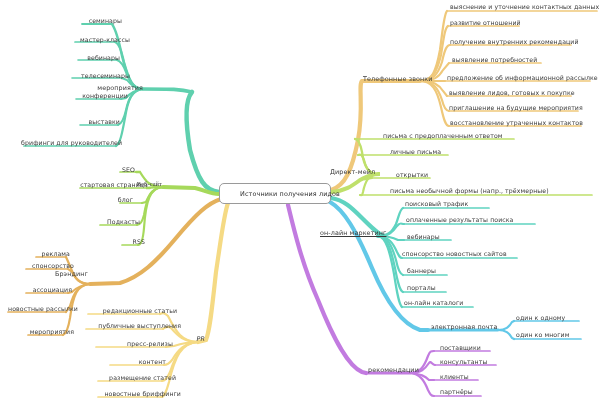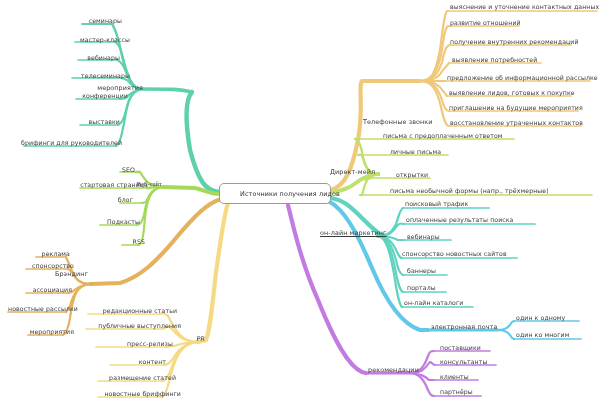--- a/index.html
+++ b/index.html
@@ -206,21 +206,21 @@
       <div class="node-label left" style="left: 72px; top: 290px; color: rgb(58, 58, 58);">ассоциация</div>
       <div class="node-label left" style="left: 78px; top: 309px; color: rgb(58, 58, 58);">новостные рассылки</div>
       <div class="node-label left" style="left: 74px; top: 332px; color: rgb(58, 58, 58);">мероприятия</div>
       <div class="node-label main left" style="left: 205px; top: 339px; color: rgb(58, 58, 58); font-style: italic;">PR</div>
       <div class="node-label left" style="left: 177px; top: 311px; color: rgb(58, 58, 58);">редакционные статьи</div>
       <div class="node-label left" style="left: 181px; top: 326px; color: rgb(58, 58, 58);">публичные выступления</div>
       <div class="node-label left" style="left: 173px; top: 344px; color: rgb(58, 58, 58);">пресс-релизы</div>
       <div class="node-label left" style="left: 166px; top: 362px; color: rgb(58, 58, 58);">контент</div>
       <div class="node-label left" style="left: 176px; top: 378px; color: rgb(58, 58, 58);">размещение статей</div>
       <div class="node-label left" style="left: 181px; top: 394px; color: rgb(58, 58, 58);">новостные бриффинги</div>
-      <div class="node-label main right" style="left: 363px; top: 79px; color: rgb(58, 58, 58); margin-top: 43px;">Телефонные звонки</div>
+      <div class="node-label main right" style="left: 363px; top: 79px; color: rgb(58, 58, 58);">Телефонные звонки</div>
       <div class="node-label right" style="left: 450px; top: 7px; color: rgb(58, 58, 58);">выяснение и уточнение контактных данных</div>
       <div class="node-label right" style="left: 450px; top: 23px; color: rgb(58, 58, 58);">развитие отношений</div>
       <div class="node-label right" style="left: 450px; top: 42px; color: rgb(58, 58, 58);">получение внутренних рекомендаций</div>
       <div class="node-label right" style="left: 452px; top: 60px; color: rgb(58, 58, 58);">выявление потребностей</div>
       <div class="node-label right" style="left: 447px; top: 78px; color: rgb(58, 58, 58);">предложение об информационной рассылке</div>
       <div class="node-label right" style="left: 449px; top: 93px; color: rgb(58, 58, 58);">выявление лидов, готовых к покупке</div>
       <div class="node-label right" style="left: 449px; top: 108px; color: rgb(58, 58, 58);">приглашение на будущие мероприятия</div>
       <div class="node-label right" style="left: 450px; top: 123px; color: rgb(58, 58, 58);">восстановление утраченных контактов</div>
       <div class="node-label main right" style="left: 330px; top: 172px; color: rgb(58, 58, 58); text-align: center;">Директ-мейл</div>
       <div class="node-label right" style="left: 383px; top: 136px; color: rgb(58, 58, 58);">письма с предоплаченным ответом</div>

